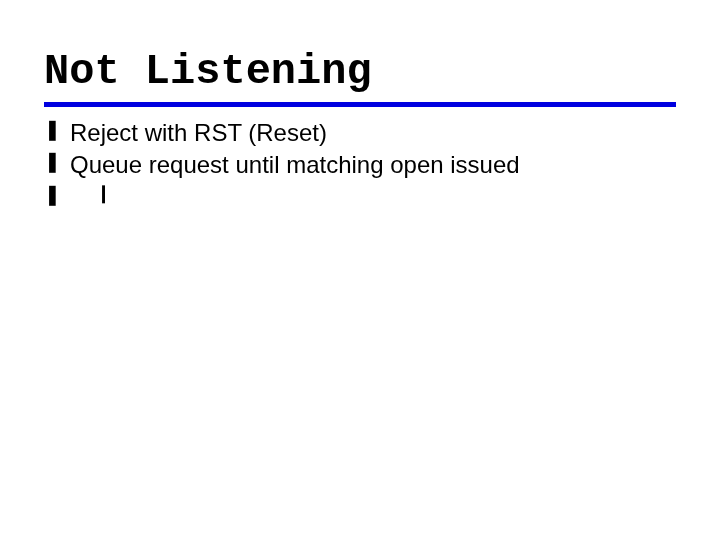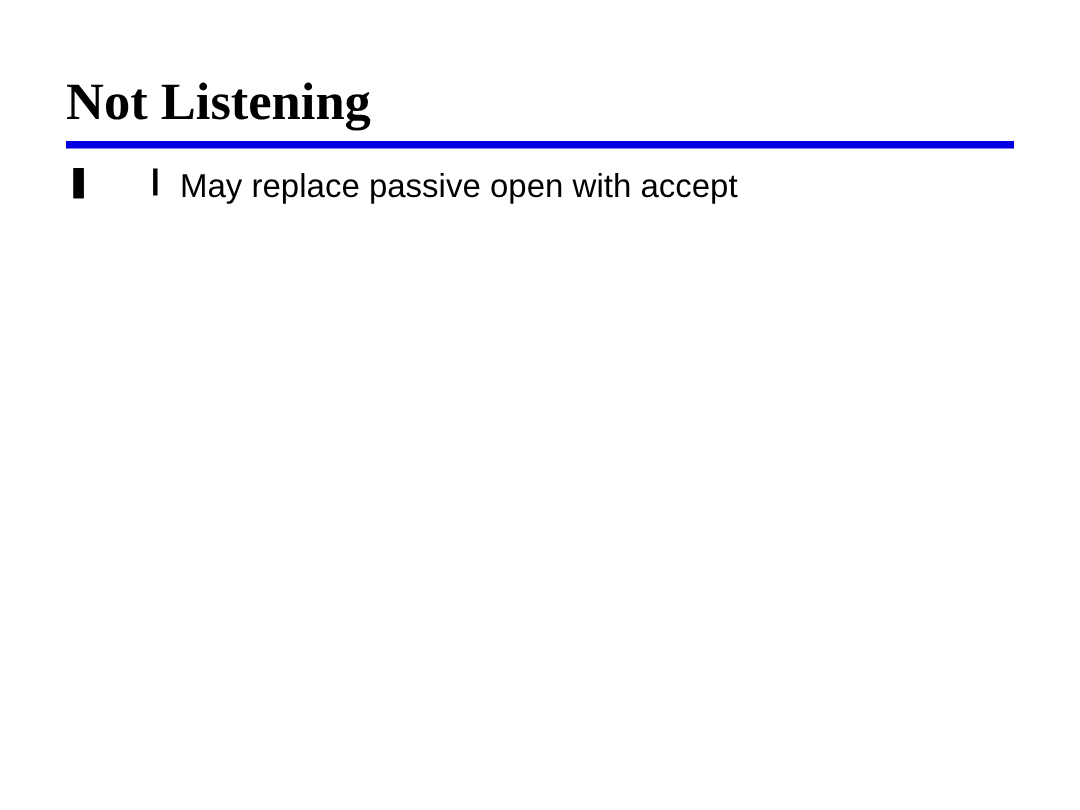--- a/index.html
+++ b/index.html
@@ -9,23 +9,23 @@
     height: 540px;
     background: #ffffff;
     font-family: Verdana, Geneva, sans-serif;
     color: #000;
   }
   .slide {
     box-sizing: border-box;
     padding: 48px 44px 0 44px;
   }
   .title {
-    font-family: Liberation Serif, serif;
+    font-family: Liberation Mono, monospace;
     font-weight: 900;
-    font-size: 35px;
+    font-size: 42px;
     letter-spacing: 0px;
     margin: 0 0 6px 0;
   }
   .rule {
     height: 5px;
     background: #0000e0;
     margin: 4px 0 10px 0;
   }
   .bullets {
     margin: 0;
@@ -68,27 +68,28 @@
 </style>
 </head>
 <body>
 
 <div class="slide">
   <h1 class="title">Not Listening</h1>
   <div class="rule"></div>
   <ul class="bullets">
     <li>
       <span class="glyph">❚</span>
+      <span>Reject with RST (Reset)</span>
     </li>
     <li>
       <span class="glyph">❚</span>
+      <span>Queue request until matching open issued</span>
     </li>
     <li>
       <span class="glyph">❚</span>
       <ul class="sub">
         <li>
           <span class="glyph">❙</span>
-          <span>May replace passive open with accept</span>
         </li>
       </ul>
     </li>
   </ul>
 </div>
 
 </body></html>

